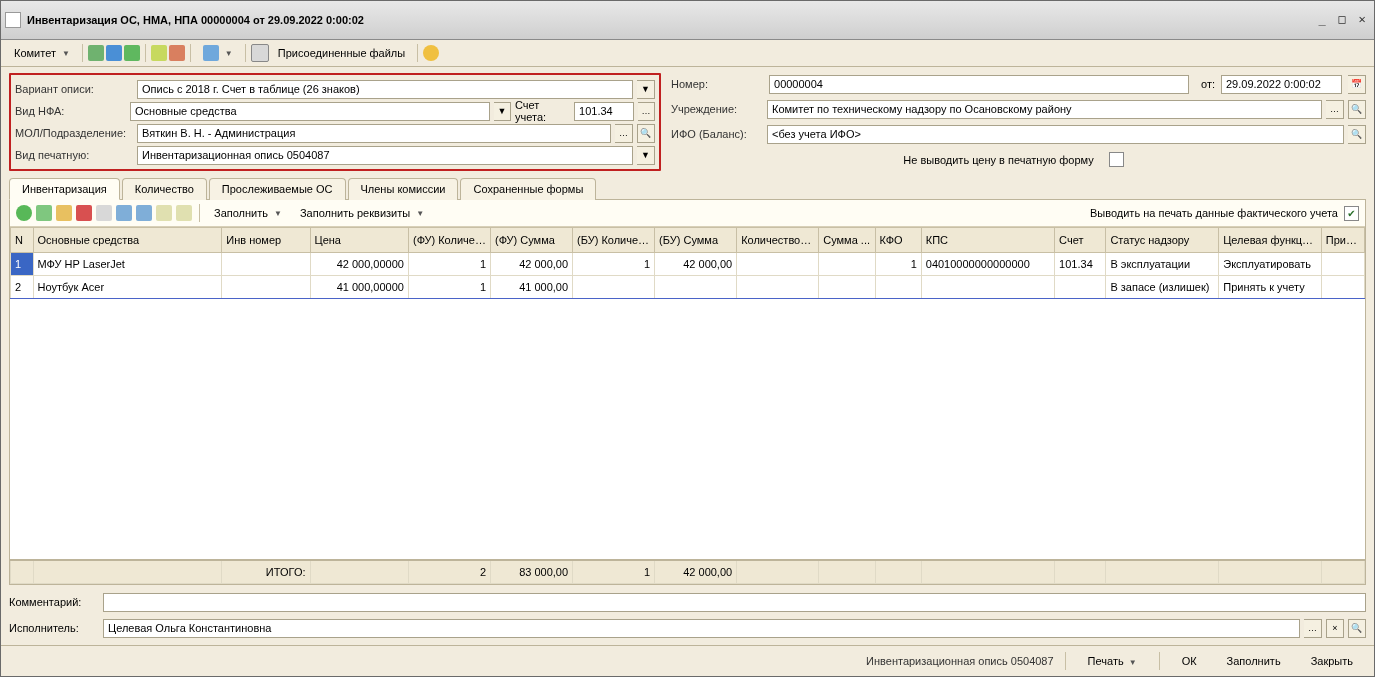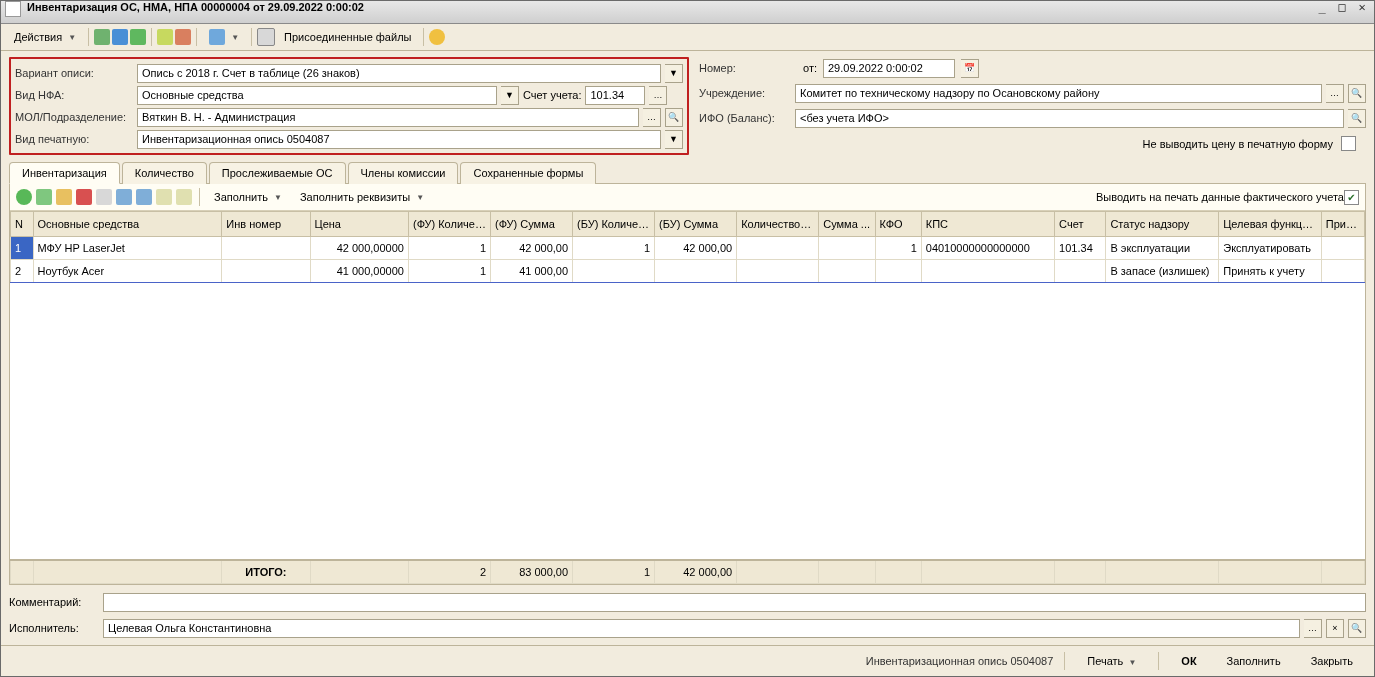--- a/index.html
+++ b/index.html
@@ -1,17 +1,17 @@
 <!DOCTYPE html>
 <html><head>
 <meta charset="utf-8">
 <style>
 html,body{margin:0;padding:0;font-family:Arial,sans-serif;font-size:11px;background:#888;color:#000}
 .window{width:1375px;height:677px;box-sizing:border-box;background:#f2ecde;border:1px solid #6a6a6a;display:flex;flex-direction:column}
-.titlebar{height:22px;background:linear-gradient(#e8e8e8,#cfcfcf);display:flex;align-items:flex-start;padding:0 4px;border-bottom:1px solid #8a8a8a}
+.titlebar{height:22px;background:linear-gradient(#e8e8e8,#cfcfcf);display:flex;align-items:center;padding:8px 4px;border-bottom:1px solid #8a8a8a}
 .titlebar .doc-icon{width:14px;height:14px;border:1px solid #999;background:#fff;margin-right:6px}
 .titlebar .title{font-weight:bold;flex:1}
 .titlebar .wbtn{width:16px;height:14px;margin-left:4px;text-align:center;line-height:13px;font-family:monospace;font-size:12px;color:#333;cursor:pointer}
 .toolbar{height:26px;background:#f2ecde;border-bottom:1px solid #bdb49a;display:flex;align-items:center;padding:0 6px;gap:2px}
 .act-btn{display:flex;align-items:center;gap:4px;padding:2px 6px;cursor:pointer;border:1px solid transparent;border-radius:3px}
 .tb-ico{width:16px;height:16px;display:inline-block;border-radius:2px}
 .sep{width:1px;height:18px;background:#c8bfa5;margin:0 3px}
 .dd-arrow{font-size:8px;color:#555;margin-left:2px}
 .form-area{padding:6px 8px 2px;display:flex;gap:10px}
 .form-col{display:flex;flex-direction:column;gap:3px}
@@ -19,59 +19,59 @@
 .form-col.right{flex:1}
 .redbox{border:2px solid #c02020;padding:3px 4px;border-radius:1px}
 .frow{display:flex;align-items:center;gap:4px;height:22px}
 .flabel{width:118px;color:#333}
 .flabel.r{width:92px}
 .input{flex:1;height:19px;border:1px solid #a9a28b;background:#fff;padding:0 4px;display:flex;align-items:center;box-sizing:border-box}
 .input.small{flex:none}
 .ibtn{width:18px;height:19px;border:1px solid #a9a28b;border-left:none;background:#f5f0e1;display:flex;align-items:center;justify-content:center;font-size:9px;cursor:pointer;box-sizing:border-box}
 .chk{width:13px;height:13px;border:1px solid #888;background:#fff;display:inline-flex;align-items:center;justify-content:center;font-size:10px;color:#2a6f2a}
 .right-top{display:flex;align-items:center;gap:6px}
-.no-print-row{display:flex;justify-content:flex-end;align-items:center;padding:4px 10px 0 0;gap:8px}
+.no-print-row{display:flex;justify-content:center;align-items:center;padding:4px 10px 0 0;gap:15px}
 .tabs{display:flex;gap:0;padding:0 8px;margin-top:4px}
 .tab{padding:4px 12px;border:1px solid #bdb49a;border-bottom:none;background:#f7f2e4;border-radius:4px 4px 0 0;margin-right:2px;cursor:pointer;position:relative;top:1px}
 .tab.active{background:#fffdf4;font-weight:normal;border-bottom:1px solid #fffdf4;z-index:2}
 .tab-body{margin:0 8px;border:1px solid #bdb49a;background:#fffdf4;flex:1;display:flex;flex-direction:column;min-height:0}
 .gridbar{height:26px;display:flex;align-items:center;padding:0 6px;gap:4px;border-bottom:1px solid #d8d0b8}
 .gicon{width:16px;height:16px;display:inline-block;cursor:pointer;border-radius:2px}
 .grid-wrap{flex:1;overflow:auto;background:#fff}
 table.grid{border-collapse:collapse;width:100%;table-layout:fixed}
 table.grid th{background:#efe8d4;border:1px solid #c8bfa5;font-weight:normal;text-align:left;padding:3px 4px;height:18px;white-space:nowrap;overflow:hidden;text-overflow:ellipsis}
 table.grid td{border:1px solid #e0dac6;padding:2px 4px;height:18px;white-space:nowrap;overflow:hidden}
 table.grid td.num{text-align:right}
 tr.sel td:first-child{background:#3a66c4;color:#fff}
 tr.r2 td{border-bottom:1px solid #4a63c8}
 .totals{border-top:2px solid #bdb49a;background:#efe8d4}
 .totals td{border:1px solid #c8bfa5;padding:3px 4px;height:18px}
-.totals .lbl{text-align:center;font-weight:bold}
+.totals .lbl{text-align:right;font-weight:normal}
 .bottom-form{padding:6px 8px;display:flex;flex-direction:column;gap:4px}
 .statusbar{height:30px;border-top:1px solid #bdb49a;background:#f2ecde;display:flex;align-items:center;justify-content:flex-end;padding:0 10px;gap:8px}
 .sbtn{padding:3px 10px;border:1px solid transparent;border-radius:3px;cursor:pointer}
-.sbtn.ok{font-weight:bold}
+.sbtn.ok{font-weight:normal}
 .link{color:#333}
-.print-fact{margin-left:auto;display:flex;align-items:center;gap:0}
+.print-fact{margin-left:auto;display:flex;align-items:center;gap:6px}
 </style>
 </head>
 <body>
 
 <div class="window">
   <div class="titlebar">
     <span class="doc-icon"></span>
     <span class="title">Инвентаризация ОС, НМА, НПА 00000004 от 29.09.2022 0:00:02</span>
     <span class="wbtn">_</span>
     <span class="wbtn">□</span>
     <span class="wbtn">✕</span>
   </div>
 
   <div class="toolbar">
     <div class="act-btn">
-        <span>Действия</span>
+        <span>Комитет</span>
         <span class="dd-arrow">▼</span>
       </div>
     <span class="sep"></span>
     <span class="tb-ico" style="background:#6fb26f"></span>
     <span class="tb-ico" style="background:#4a8fd6"></span>
     <span class="tb-ico" style="background:#5fb85f"></span>
     <span class="sep"></span>
     <span class="tb-ico" style="background:#c7d95f"></span>
     <span class="tb-ico" style="background:#d97f5f"></span>
     <span class="sep"></span>
@@ -124,22 +124,25 @@
               <span>Инвентаризационная опись 0504087</span>
             </div>
           <div class="ibtn">▼</div>
         </div>
       </div>
     </div>
 
     <div class="form-col right">
       <div class="frow right-top">
         <span class="flabel r">Номер:</span>
+        <div class="input" style="flex:0 0 420px">
+            <span>00000004</span>
+          </div>
         <span style="margin-left:6px">от:</span>
-        <div class="input small" style="width:132px">
+        <div class="input small" style="width:121px">
             <span>29.09.2022  0:00:02</span>
           </div>
         <div class="ibtn">📅</div>
       </div>
       <div class="frow">
         <span class="flabel r">Учреждение:</span>
         <div class="input">
             <span>Комитет по техническому надзору по Осановскому району</span>
           </div>
         <div class="ibtn">…</div>

